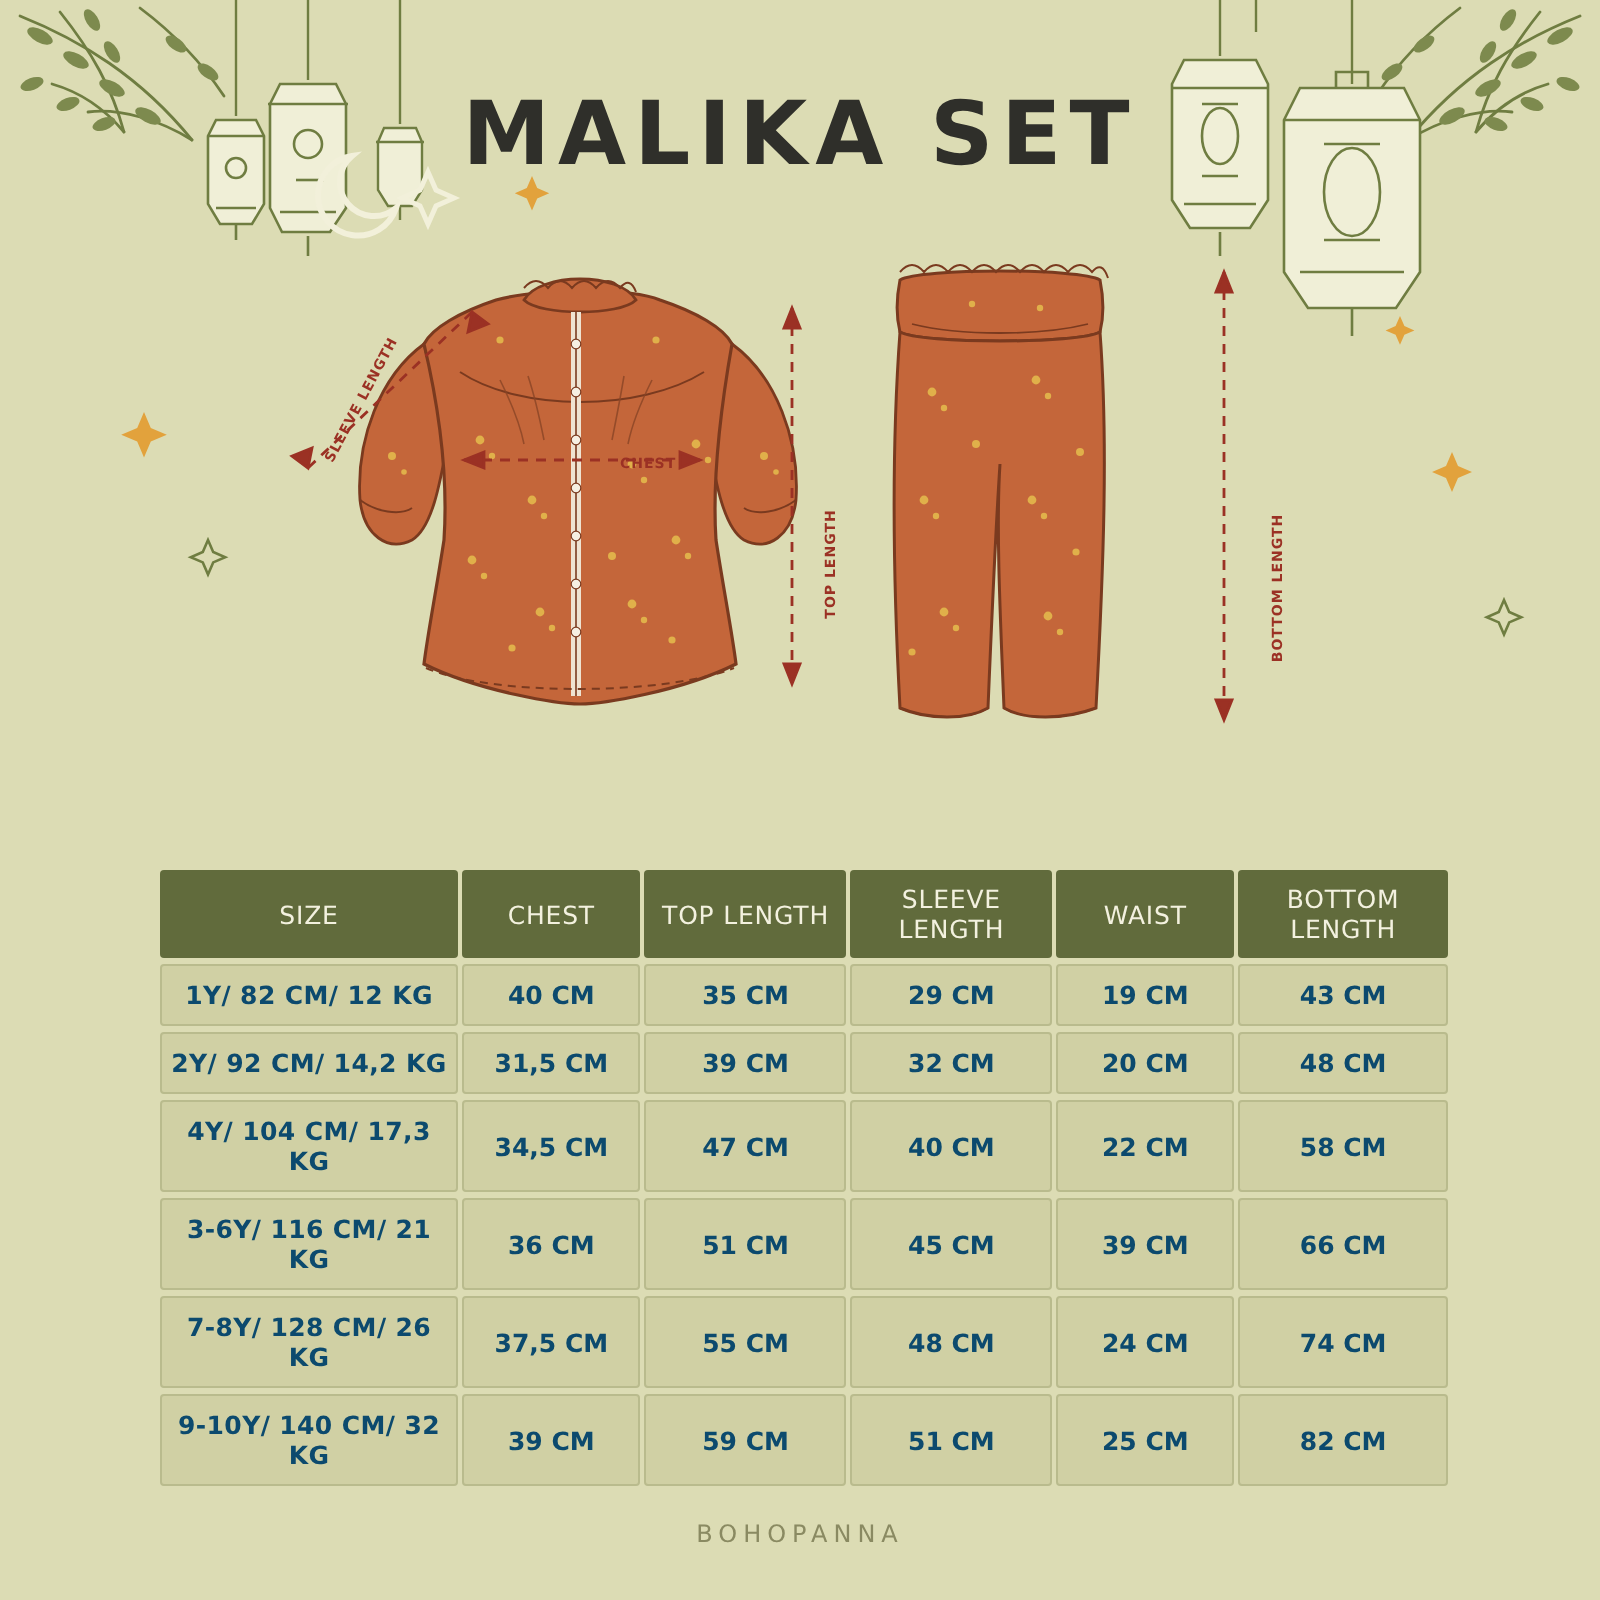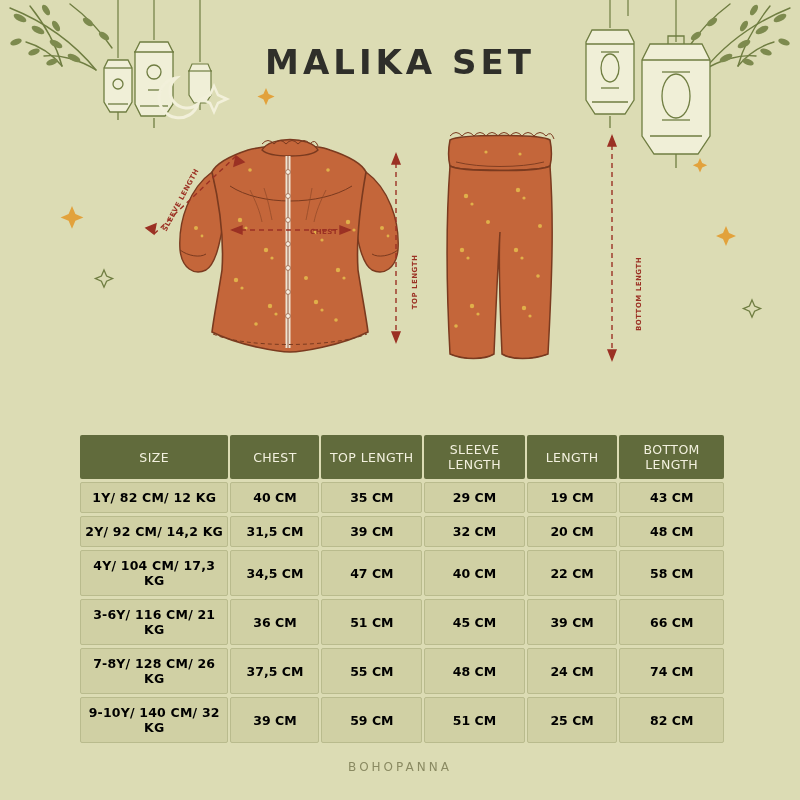--- a/index.html
+++ b/index.html
@@ -30,21 +30,21 @@
   }
 
   
   .title {
     position: absolute;
     top: 42px;
     left: 0;
     width: 800px;
     text-align: center;
     font-family: "DejaVu Sans", sans-serif;
-    font-size: 34px;
+    font-size: 44px;
     font-weight: bold;
     letter-spacing: 4px;
     color: #2f2f2a;
   }
 
   
   .illustration {
     position: absolute;
     top: 110px;
     left: 120px;
@@ -82,21 +82,21 @@
     color: #f3f1df;
     font-size: 12.5px;
     font-weight: normal;
     letter-spacing: 0.4px;
     padding: 7px 4px;
     text-align: center;
     border-radius: 2px;
   }
   table.sizechart td {
     background: #d0d0a4;
-    color: #000000;
+    color: #0c4a6e;
     font-size: 12.5px;
     font-weight: bold;
     text-align: center;
     padding: 7px 4px;
     border: 1px solid #b9bb8d;
     border-radius: 2px;
   }
   table.sizechart td.sizecol {
     letter-spacing: 0.2px;
   }
@@ -368,21 +368,21 @@
   </div>
 
   <div class="table-wrap">
     <table class="sizechart">
       <thead>
         <tr>
           <th style="width:160px">SIZE</th>
           <th style="width:88px">CHEST</th>
           <th style="width:100px">TOP LENGTH</th>
           <th style="width:100px">SLEEVE LENGTH</th>
-          <th style="width:88px">LENGTH</th>
+          <th style="width:88px">WAIST</th>
           <th style="width:104px">BOTTOM LENGTH</th>
         </tr>
       </thead>
       <tbody>
         <tr>
           <td class="sizecol">1Y/ 82 CM/ 12 KG</td>
           <td>40 CM</td>
           <td>35 CM</td>
           <td>29 CM</td>
           <td>19 CM</td>

